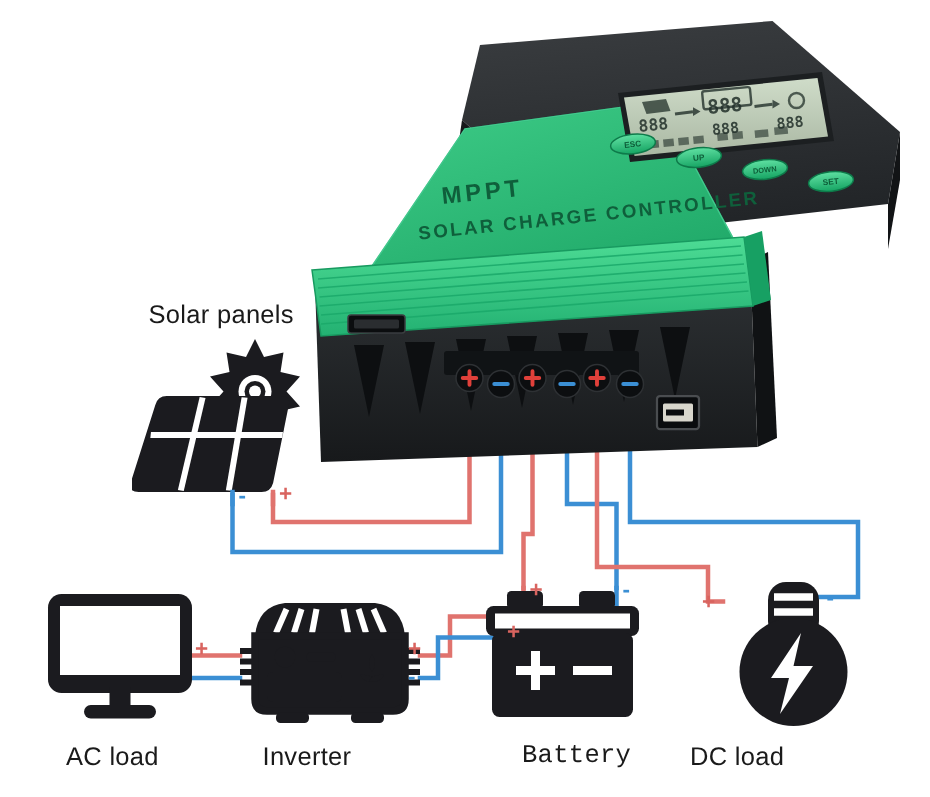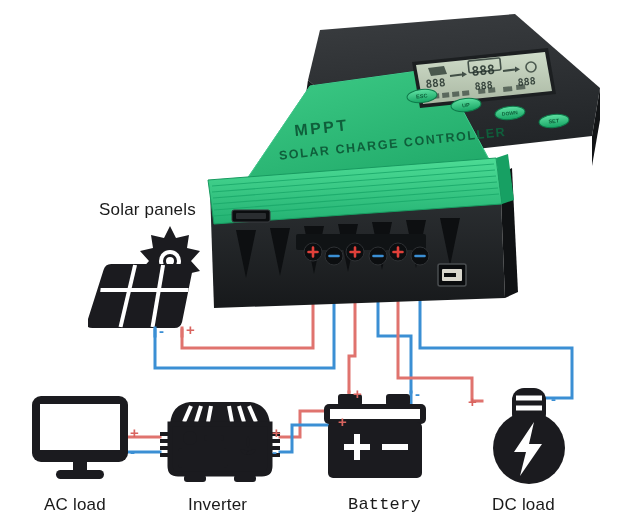--- a/index.html
+++ b/index.html
@@ -282,21 +282,21 @@
       <rect x="2" y="40" width="10" height="4"></rect>
         <rect x="2" y="47" width="10" height="4"></rect>
       <rect x="2" y="54" width="10" height="4"></rect>
         <rect x="2" y="61" width="10" height="4"></rect>
       <rect x="112" y="40" width="10" height="4"></rect>
         <rect x="112" y="47" width="10" height="4"></rect>
       <rect x="112" y="54" width="10" height="4"></rect>
         <rect x="112" y="61" width="10" height="4"></rect>
     </g>
   </svg>
-  <div class="lbl" style="left:188px;top:495px;">Inverter</div>
+  <div class="lbl" style="left:175px;top:495px;">Inverter</div>
   <div class="pm p" style="left:272px;top:425px;">+</div>
   <div class="pm m" style="left:272px;top:444px;">-</div>
 
   <svg width="116" height="96" style="position:absolute;left:318px;top:390px;">
     <g class="icon-dark">
 
       <rect x="20" y="4" width="24" height="12" rx="3"></rect>
       <rect x="68" y="4" width="24" height="12" rx="3"></rect>
 
       <rect x="6" y="14" width="102" height="20" rx="5"></rect>
@@ -323,17 +323,17 @@
         <path d="M38,16 L64,16"></path>
           <path d="M38,26 L64,26"></path>
           <path d="M38,36 L64,36"></path>
       </g>
 
       <circle cx="51" cy="66" r="36"></circle>
 
       <path d="M56,40 L36,70 L48,70 L42,94 L64,62 L51,62 Z" fill="#fff"></path>
     </g>
   </svg>
-  <div class="lbl" style="left:492px;top:495px;">DC load</div>
+  <div class="lbl" style="left:460px;top:495px;">DC load</div>
   <div class="pm p" style="left:468px;top:394px;">+</div>
   <div class="pm m" style="left:551px;top:391px;">-</div>
 
 </div>
 
 </body></html>

